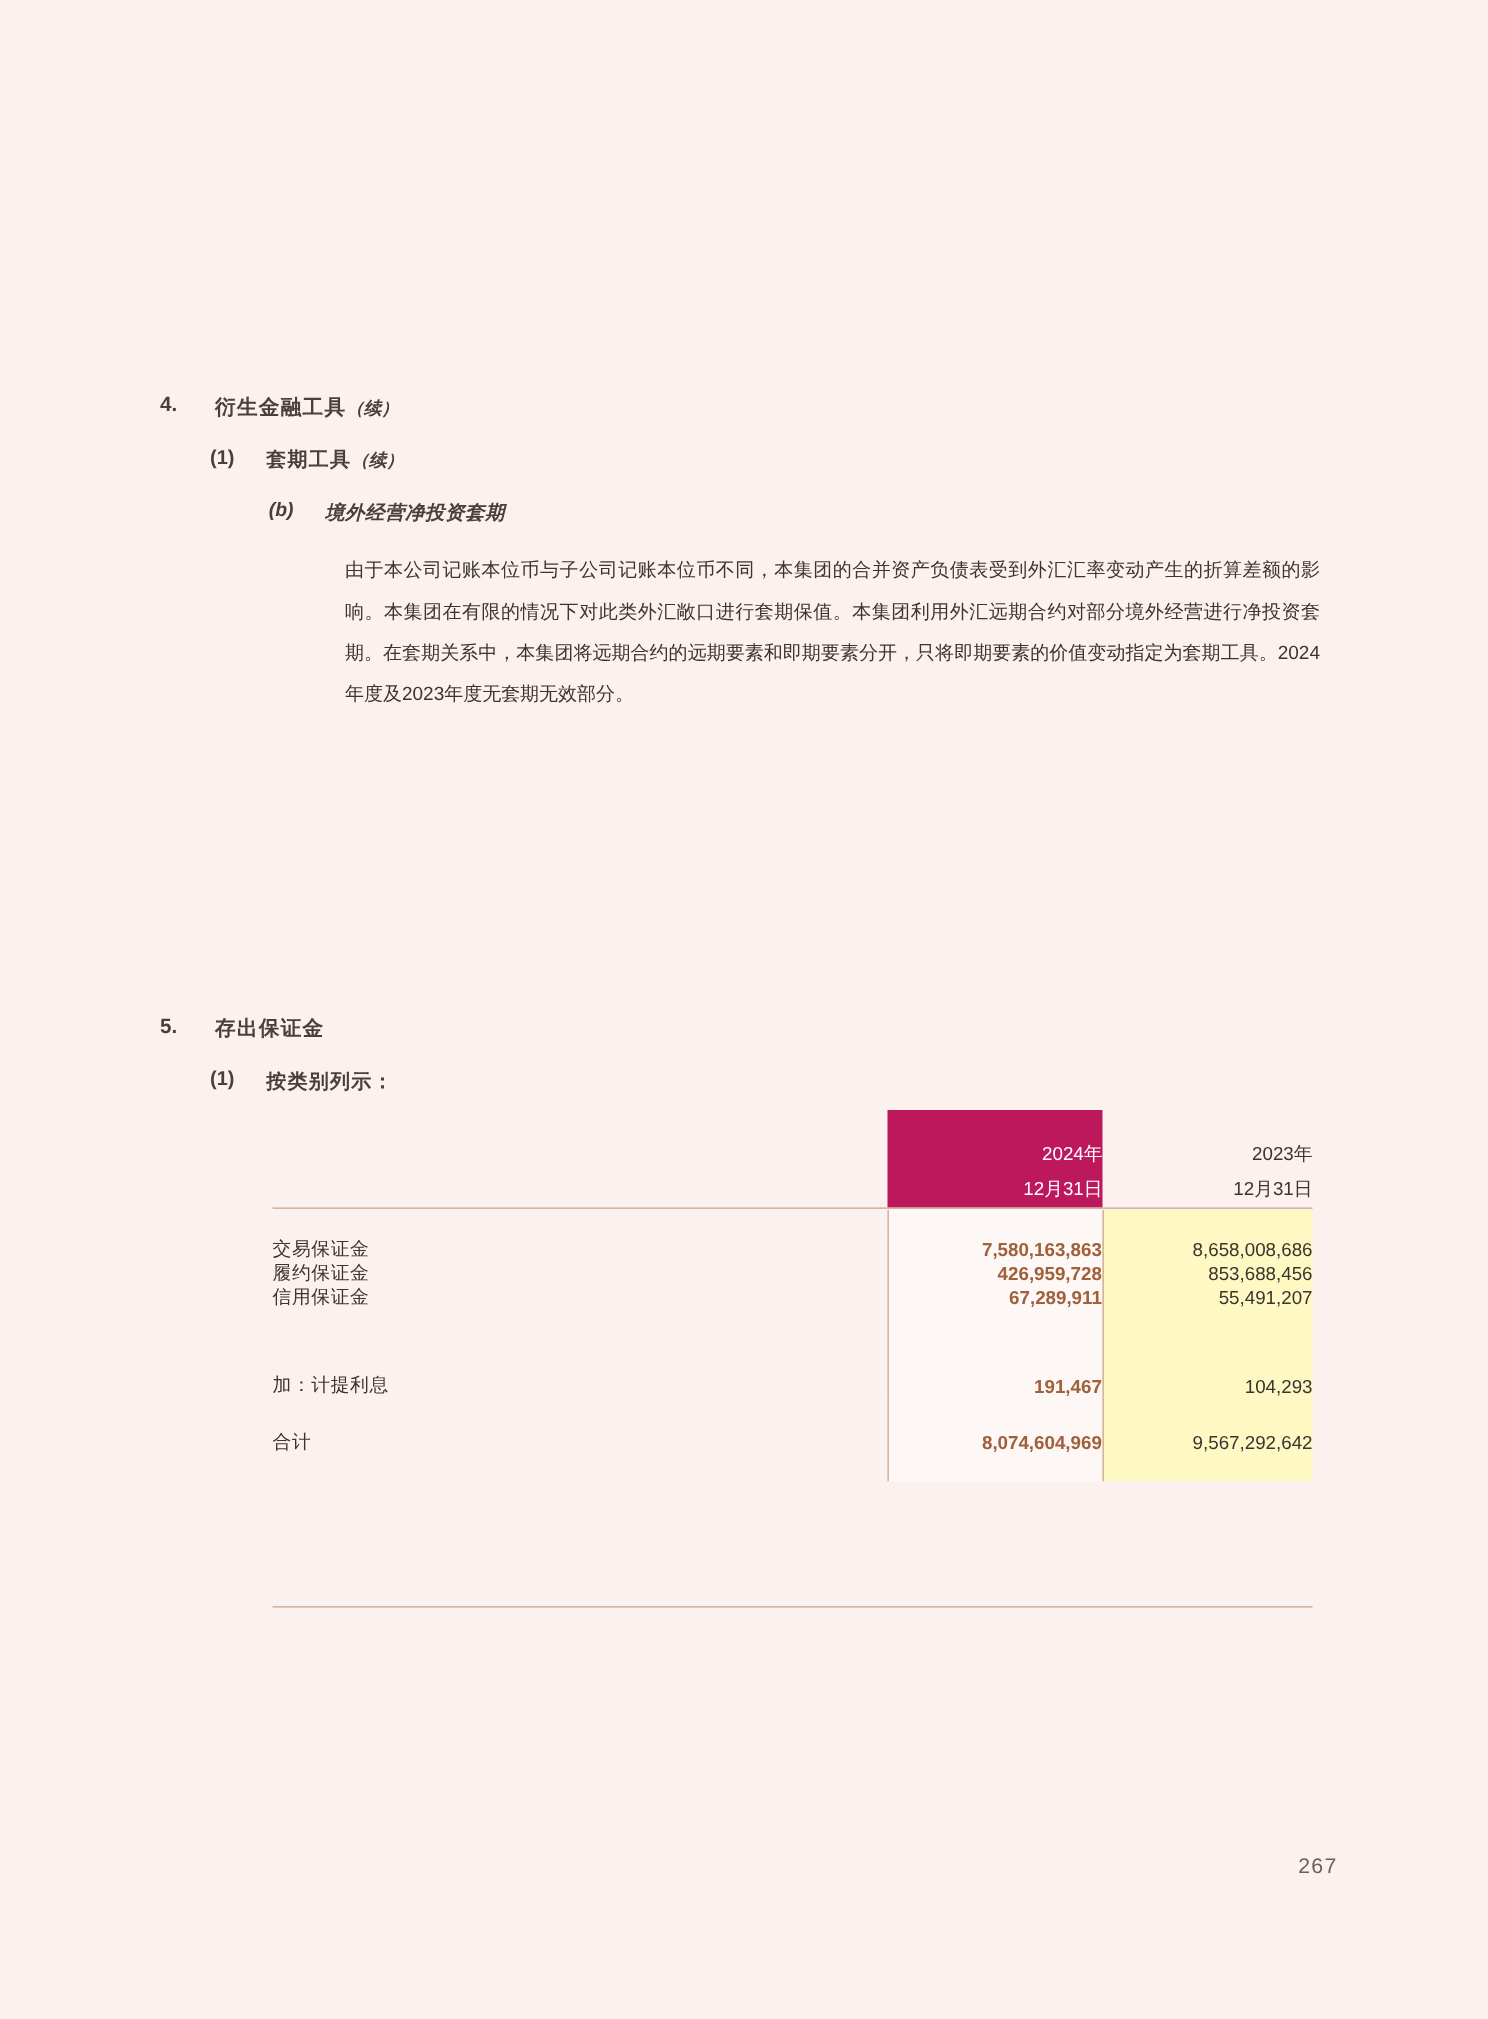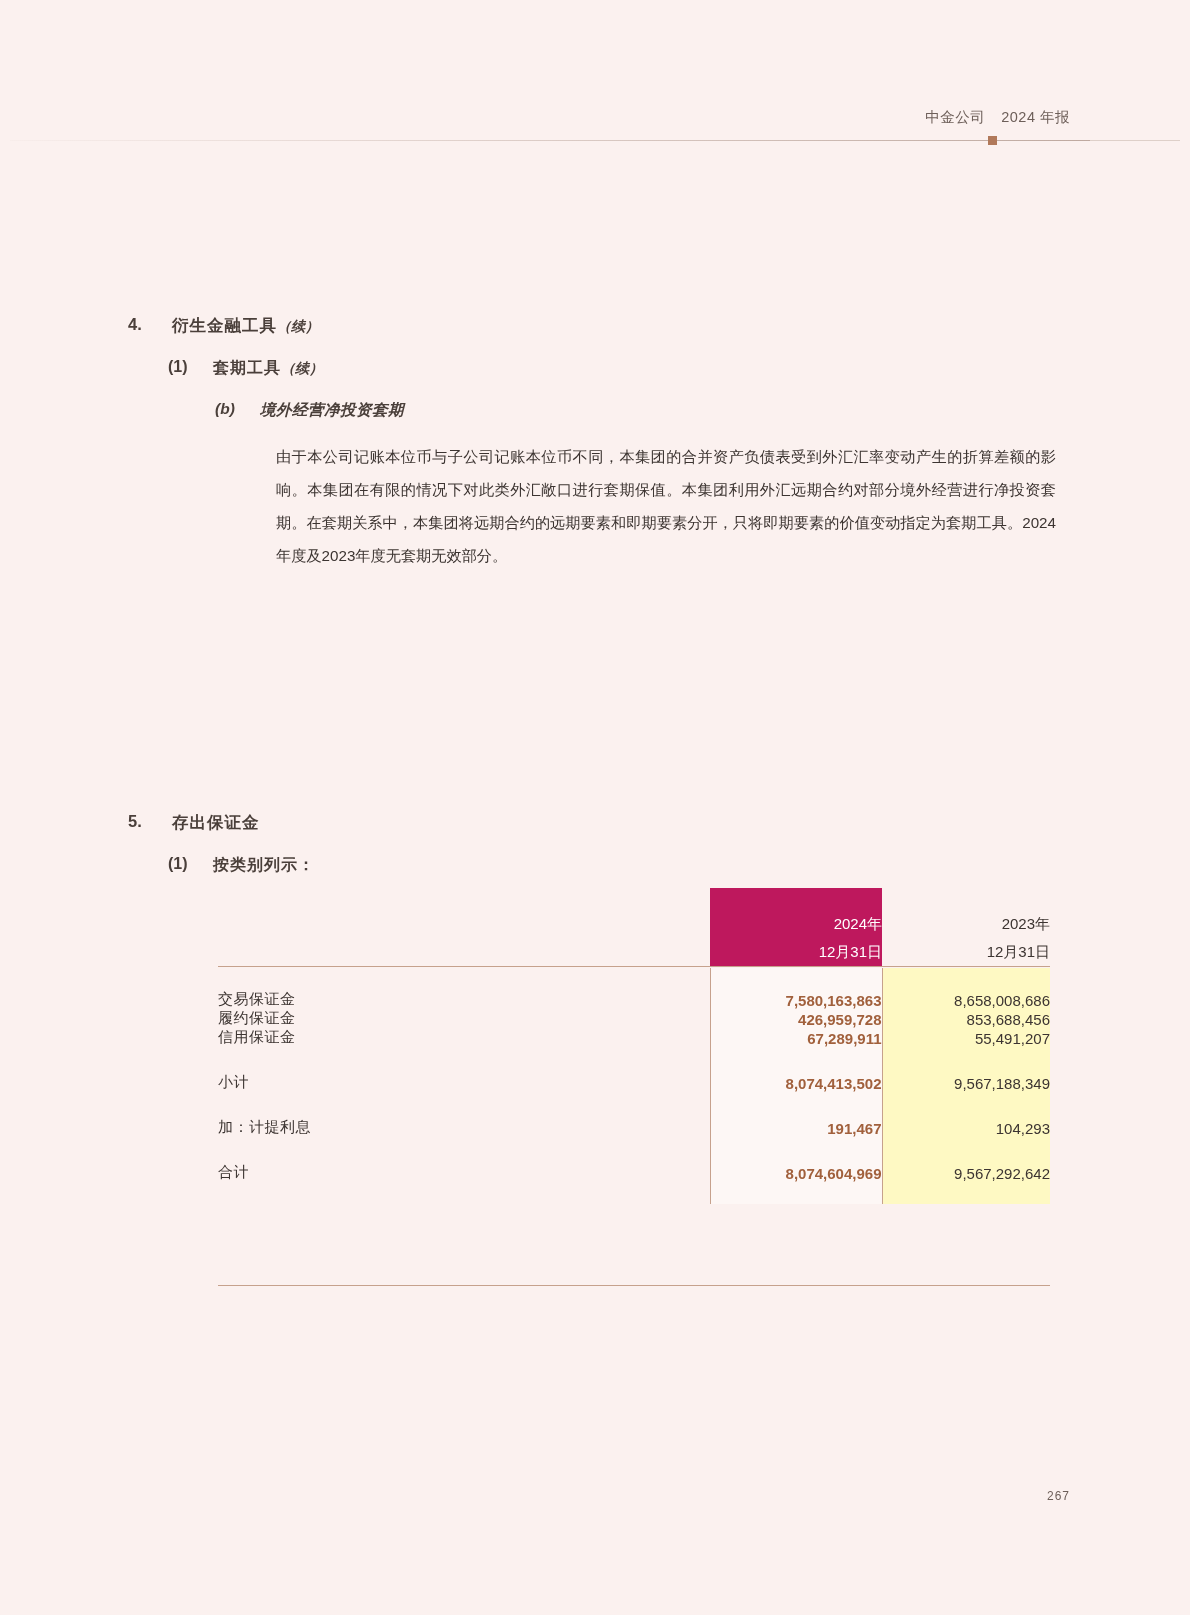--- a/index.html
+++ b/index.html
@@ -193,38 +193,30 @@
     width: 832px;
     height: 1px;
     background: #c6a18c;
   }
 
   
   .pageno {
     position: absolute;
     right: 120px;
     bottom: 112px;
-    font-size: 12px;
+    font-size: 17px;
     color: #6d5f59;
     letter-spacing: 1px;
   }
 </style>
 </head>
 <body>
 
 <div class="page">
 
-  <div class="header">
-    <div class="header-text">
-      <span class="company">中金公司</span><span>2024 年报</span>
-    </div>
-    <div class="header-rule"></div>
-    <div class="header-rule2"></div>
-    <div class="header-marker"></div>
-  </div>
 
 
   <div class="lvl2 item-4">
     <span class="num">4.</span><span class="txt">衍生金融工具</span><span class="cont">（续）</span>
   </div>
 
   <div class="lvl2 item-1">
     <span class="num">(1)</span><span class="txt">套期工具</span><span class="cont">（续）</span>
   </div>
 
@@ -288,25 +280,20 @@
         <td class="cell v2024">67,289,911</td>
         <td class="cell v2023">55,491,207</td>
       </tr>
 
       <tr class="spacer-tall">
         <td></td>
         <td class="v2024"></td>
         <td class="v2023"></td>
       </tr>
 
-      <tr>
-        <td class="cell cell-label">小计</td>
-        <td class="cell v2024">8,074,413,502</td>
-        <td class="cell v2023">9,567,188,349</td>
-      </tr>
 
       <tr class="spacer-tall">
         <td></td>
         <td class="v2024"></td>
         <td class="v2023"></td>
       </tr>
 
       <tr>
         <td class="cell cell-label">加：计提利息</td>
         <td class="cell v2024">191,467</td>

